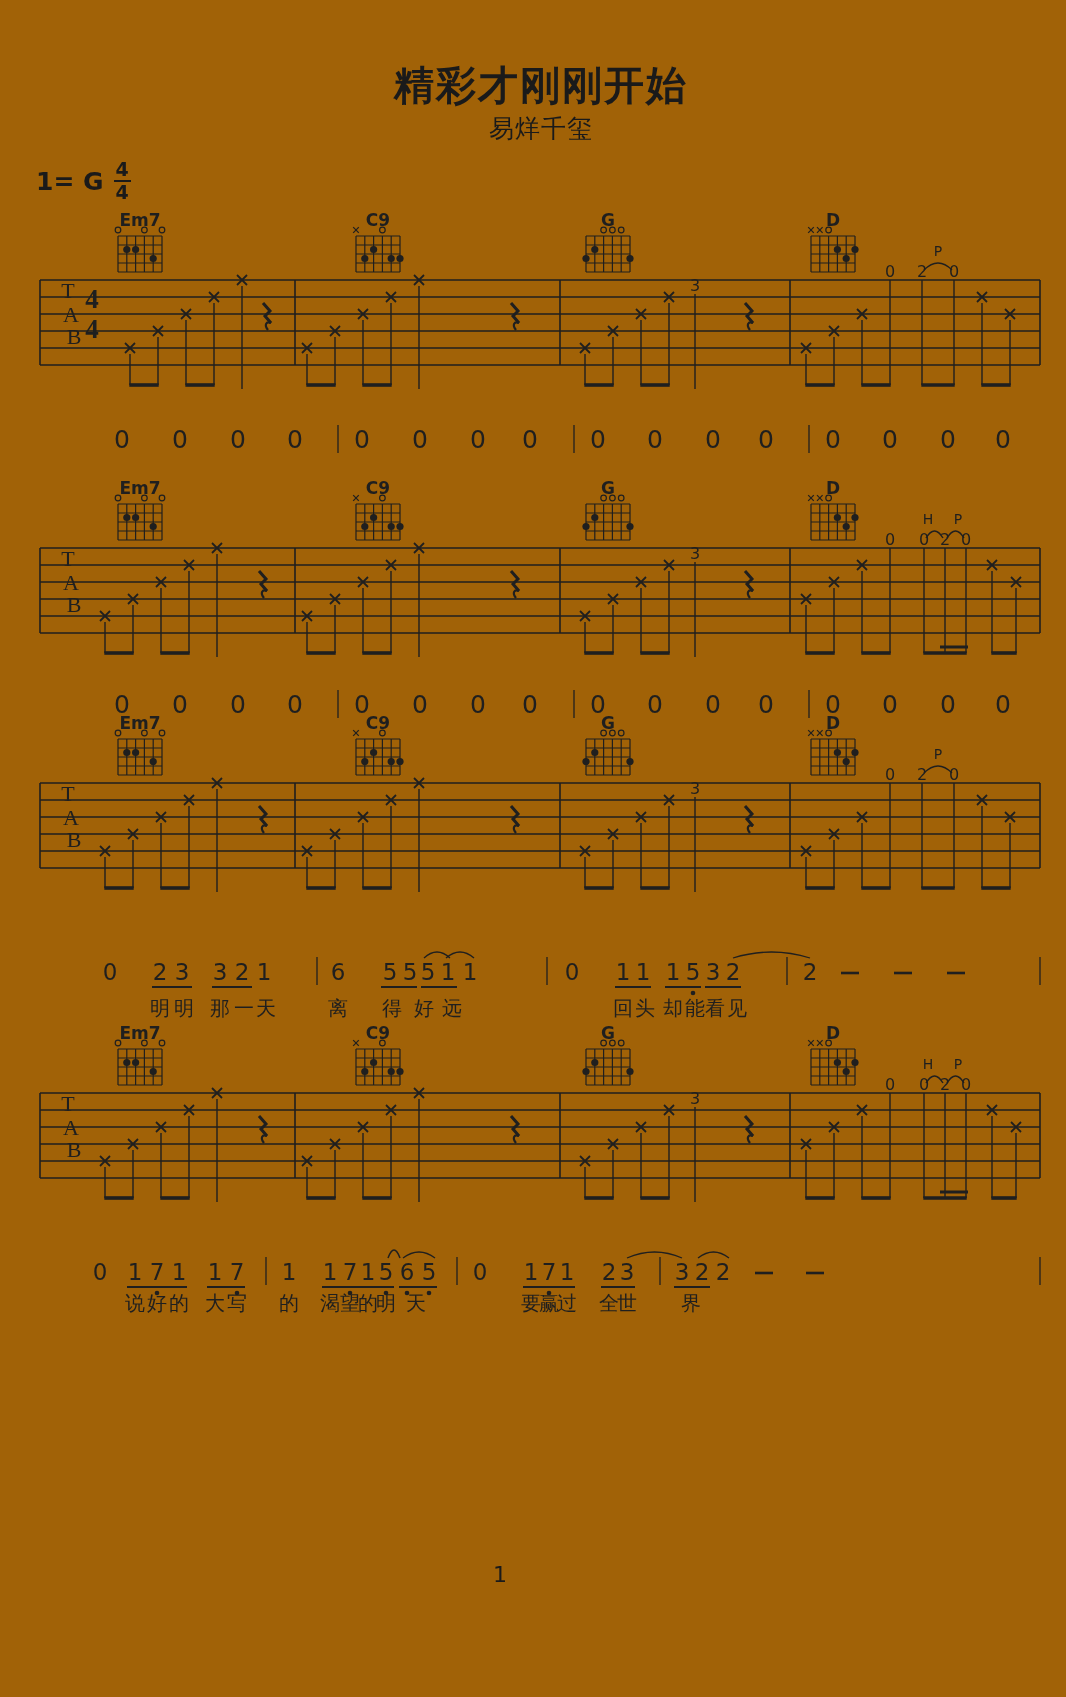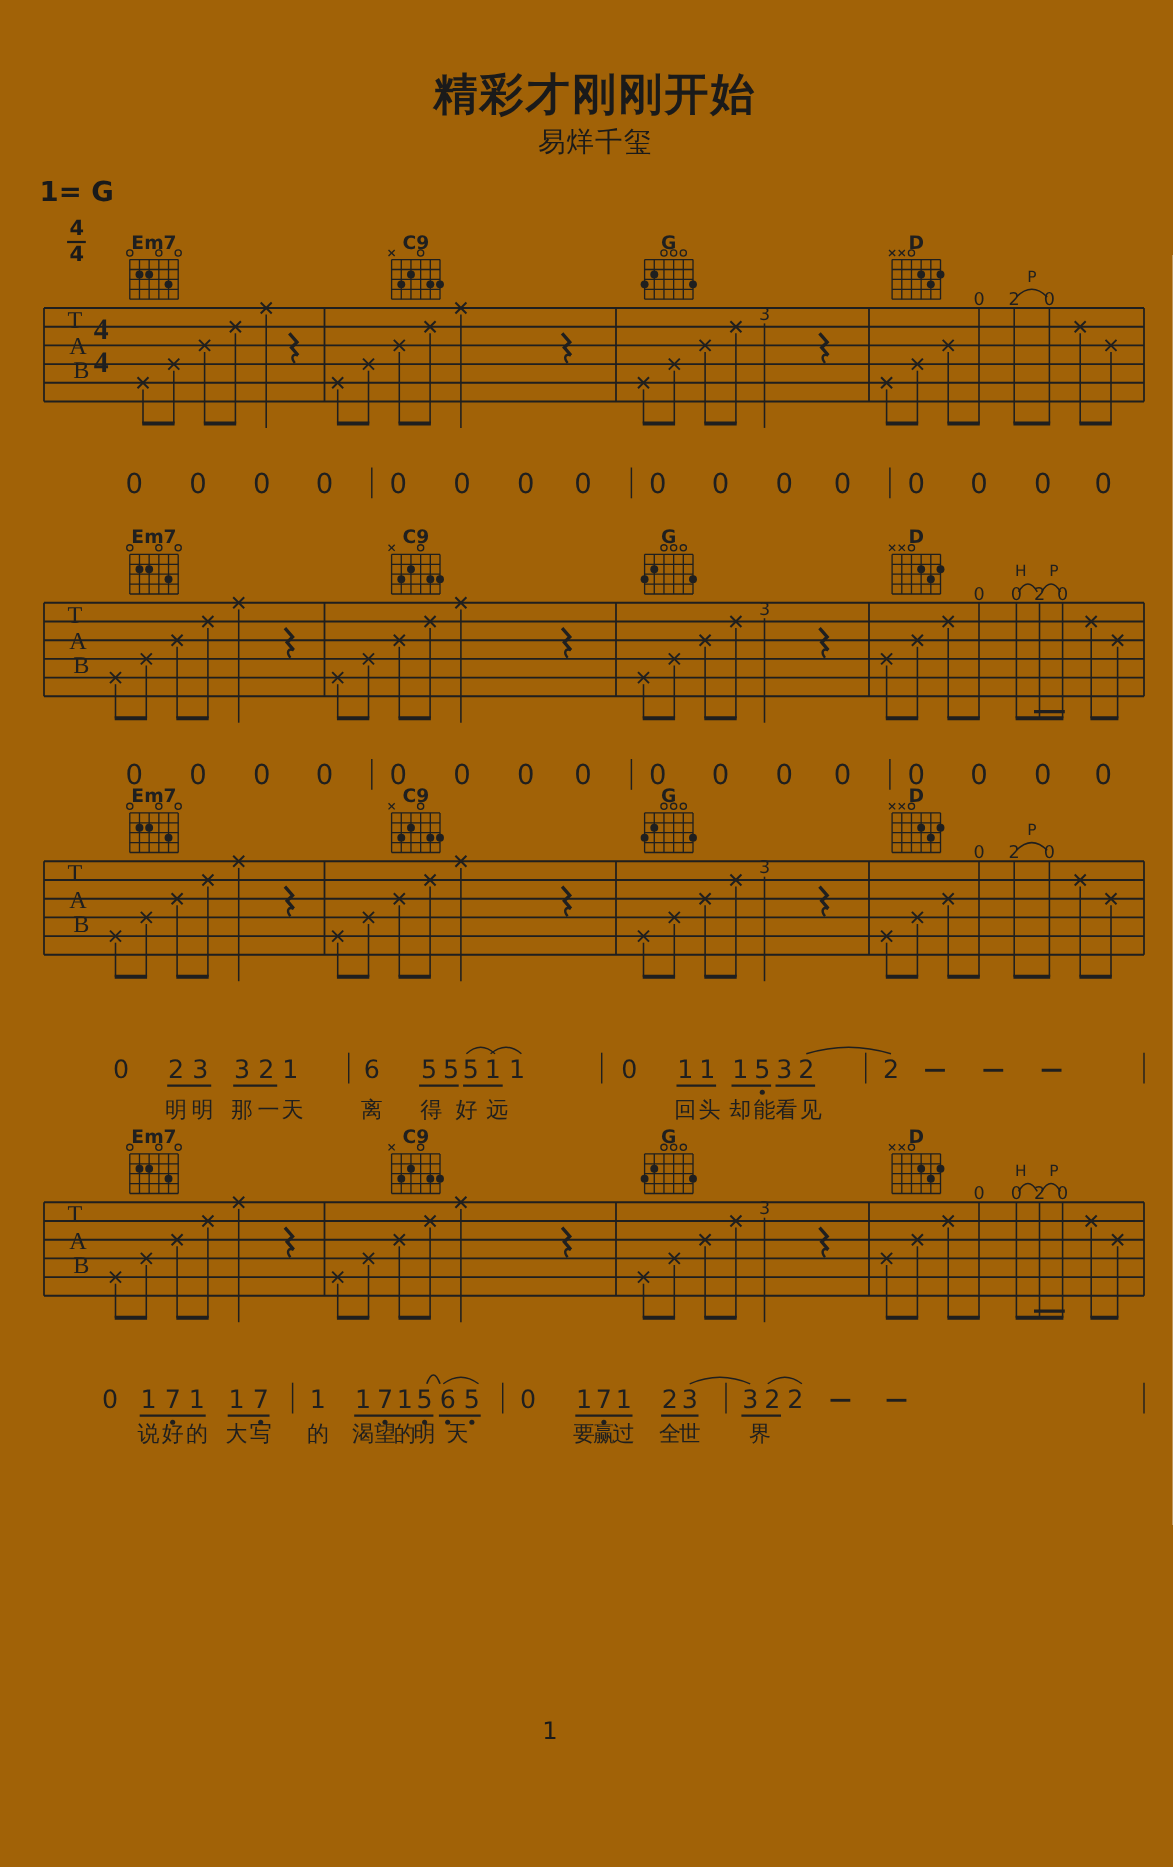--- a/index.html
+++ b/index.html
@@ -1,21 +1,21 @@
 <!DOCTYPE html>
 <html><head>
 <meta charset="utf-8">
 <style>
   html,body{margin:0;padding:0;background:#fff;}
   #sheet{position:relative;width:1066px;height:1697px;background:#a16207;overflow:hidden;
          font-family:"DejaVu Sans",sans-serif;color:#1a1a1a;padding-left:16px;}
   .abs{position:absolute;}
   #title{left:0;right:0;top:58px;text-align:center;font-size:40px;font-weight:bold;letter-spacing:2px;}
   #artist{left:0;right:0;top:112px;text-align:center;font-size:25px;font-weight:400;letter-spacing:1px;}
-  #keysig{left:36px;top:160px;font-size:25px;font-weight:600;display:flex;align-items:center;gap:10px;flex-direction:column;}
+  #keysig{left:36px;top:160px;font-size:25px;font-weight:600;display:flex;align-items:center;gap:10px;}
   .frac{display:inline-flex;flex-direction:column;align-items:center;font-size:19px;font-weight:bold;line-height:1;}
   .frac .num{border-bottom:2px solid #1a1a1a;padding:0 2px 1px 2px;}
   .frac .den{padding-top:1px;}
   #pagenum{left:0;right:82px;top:1562px;text-align:center;font-size:22px;}
   svg text{font-family:"DejaVu Sans",sans-serif;}
   svg .serif{font-family:"Liberation Serif","DejaVu Serif",serif;}
 </style>
 </head>
 <body>
 

